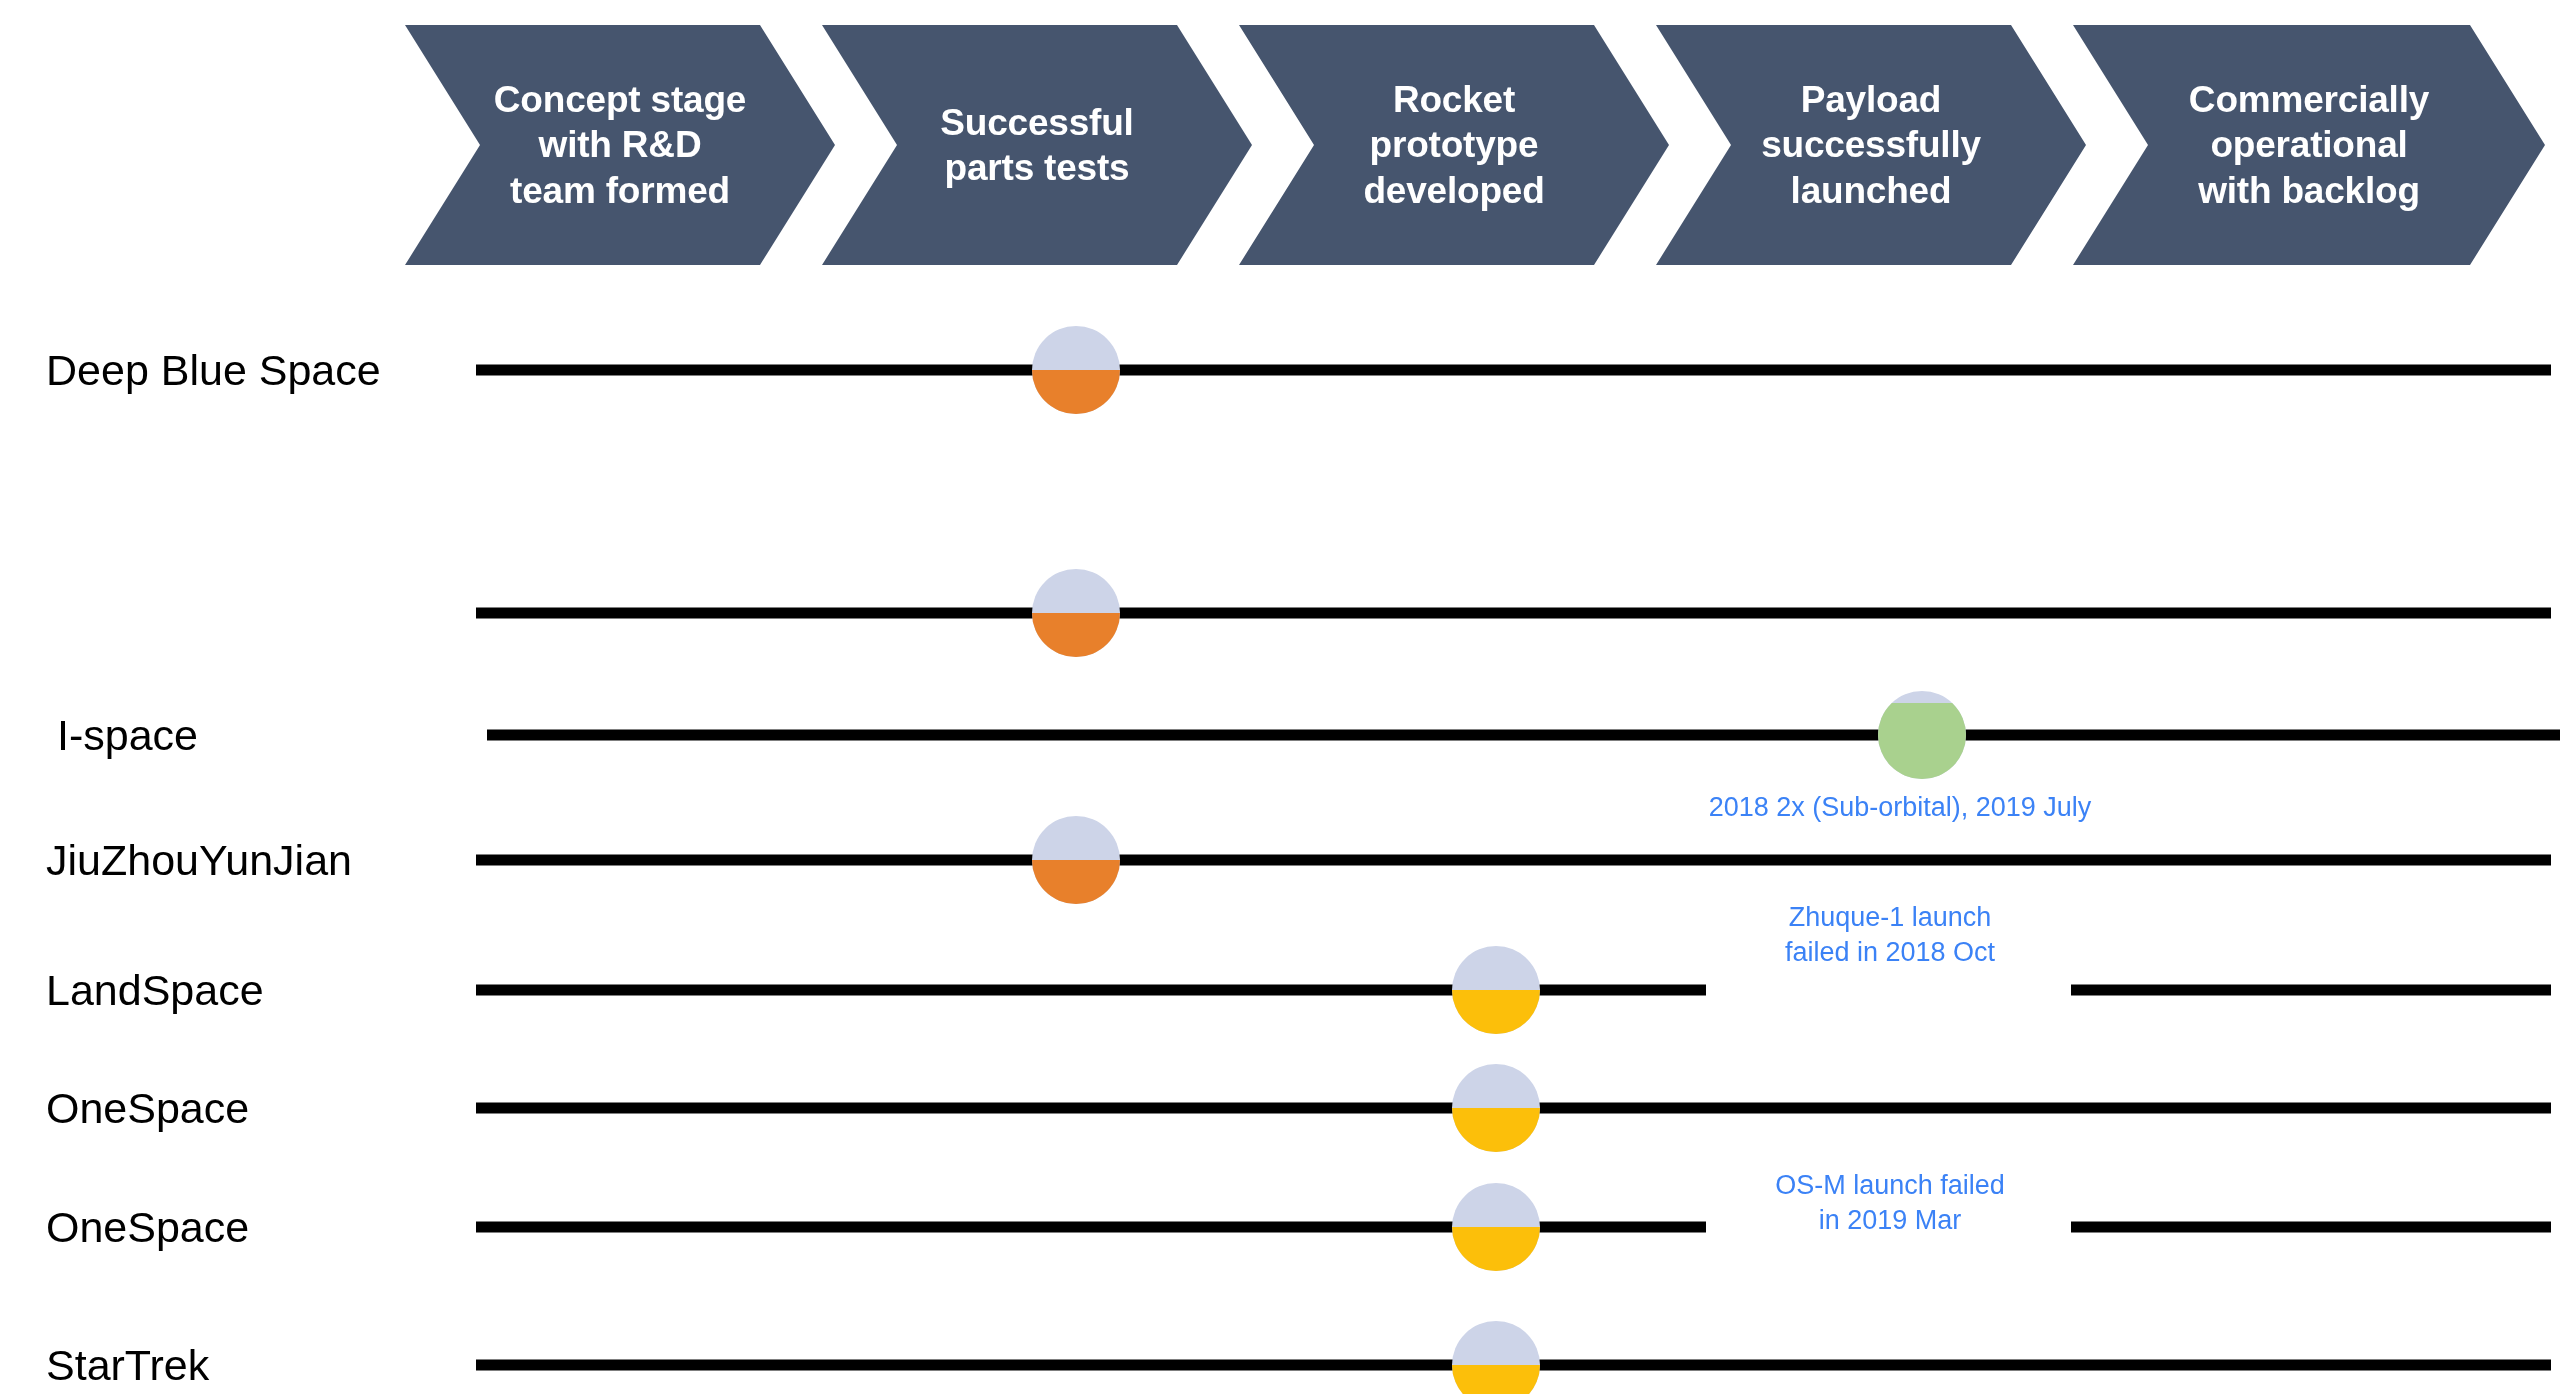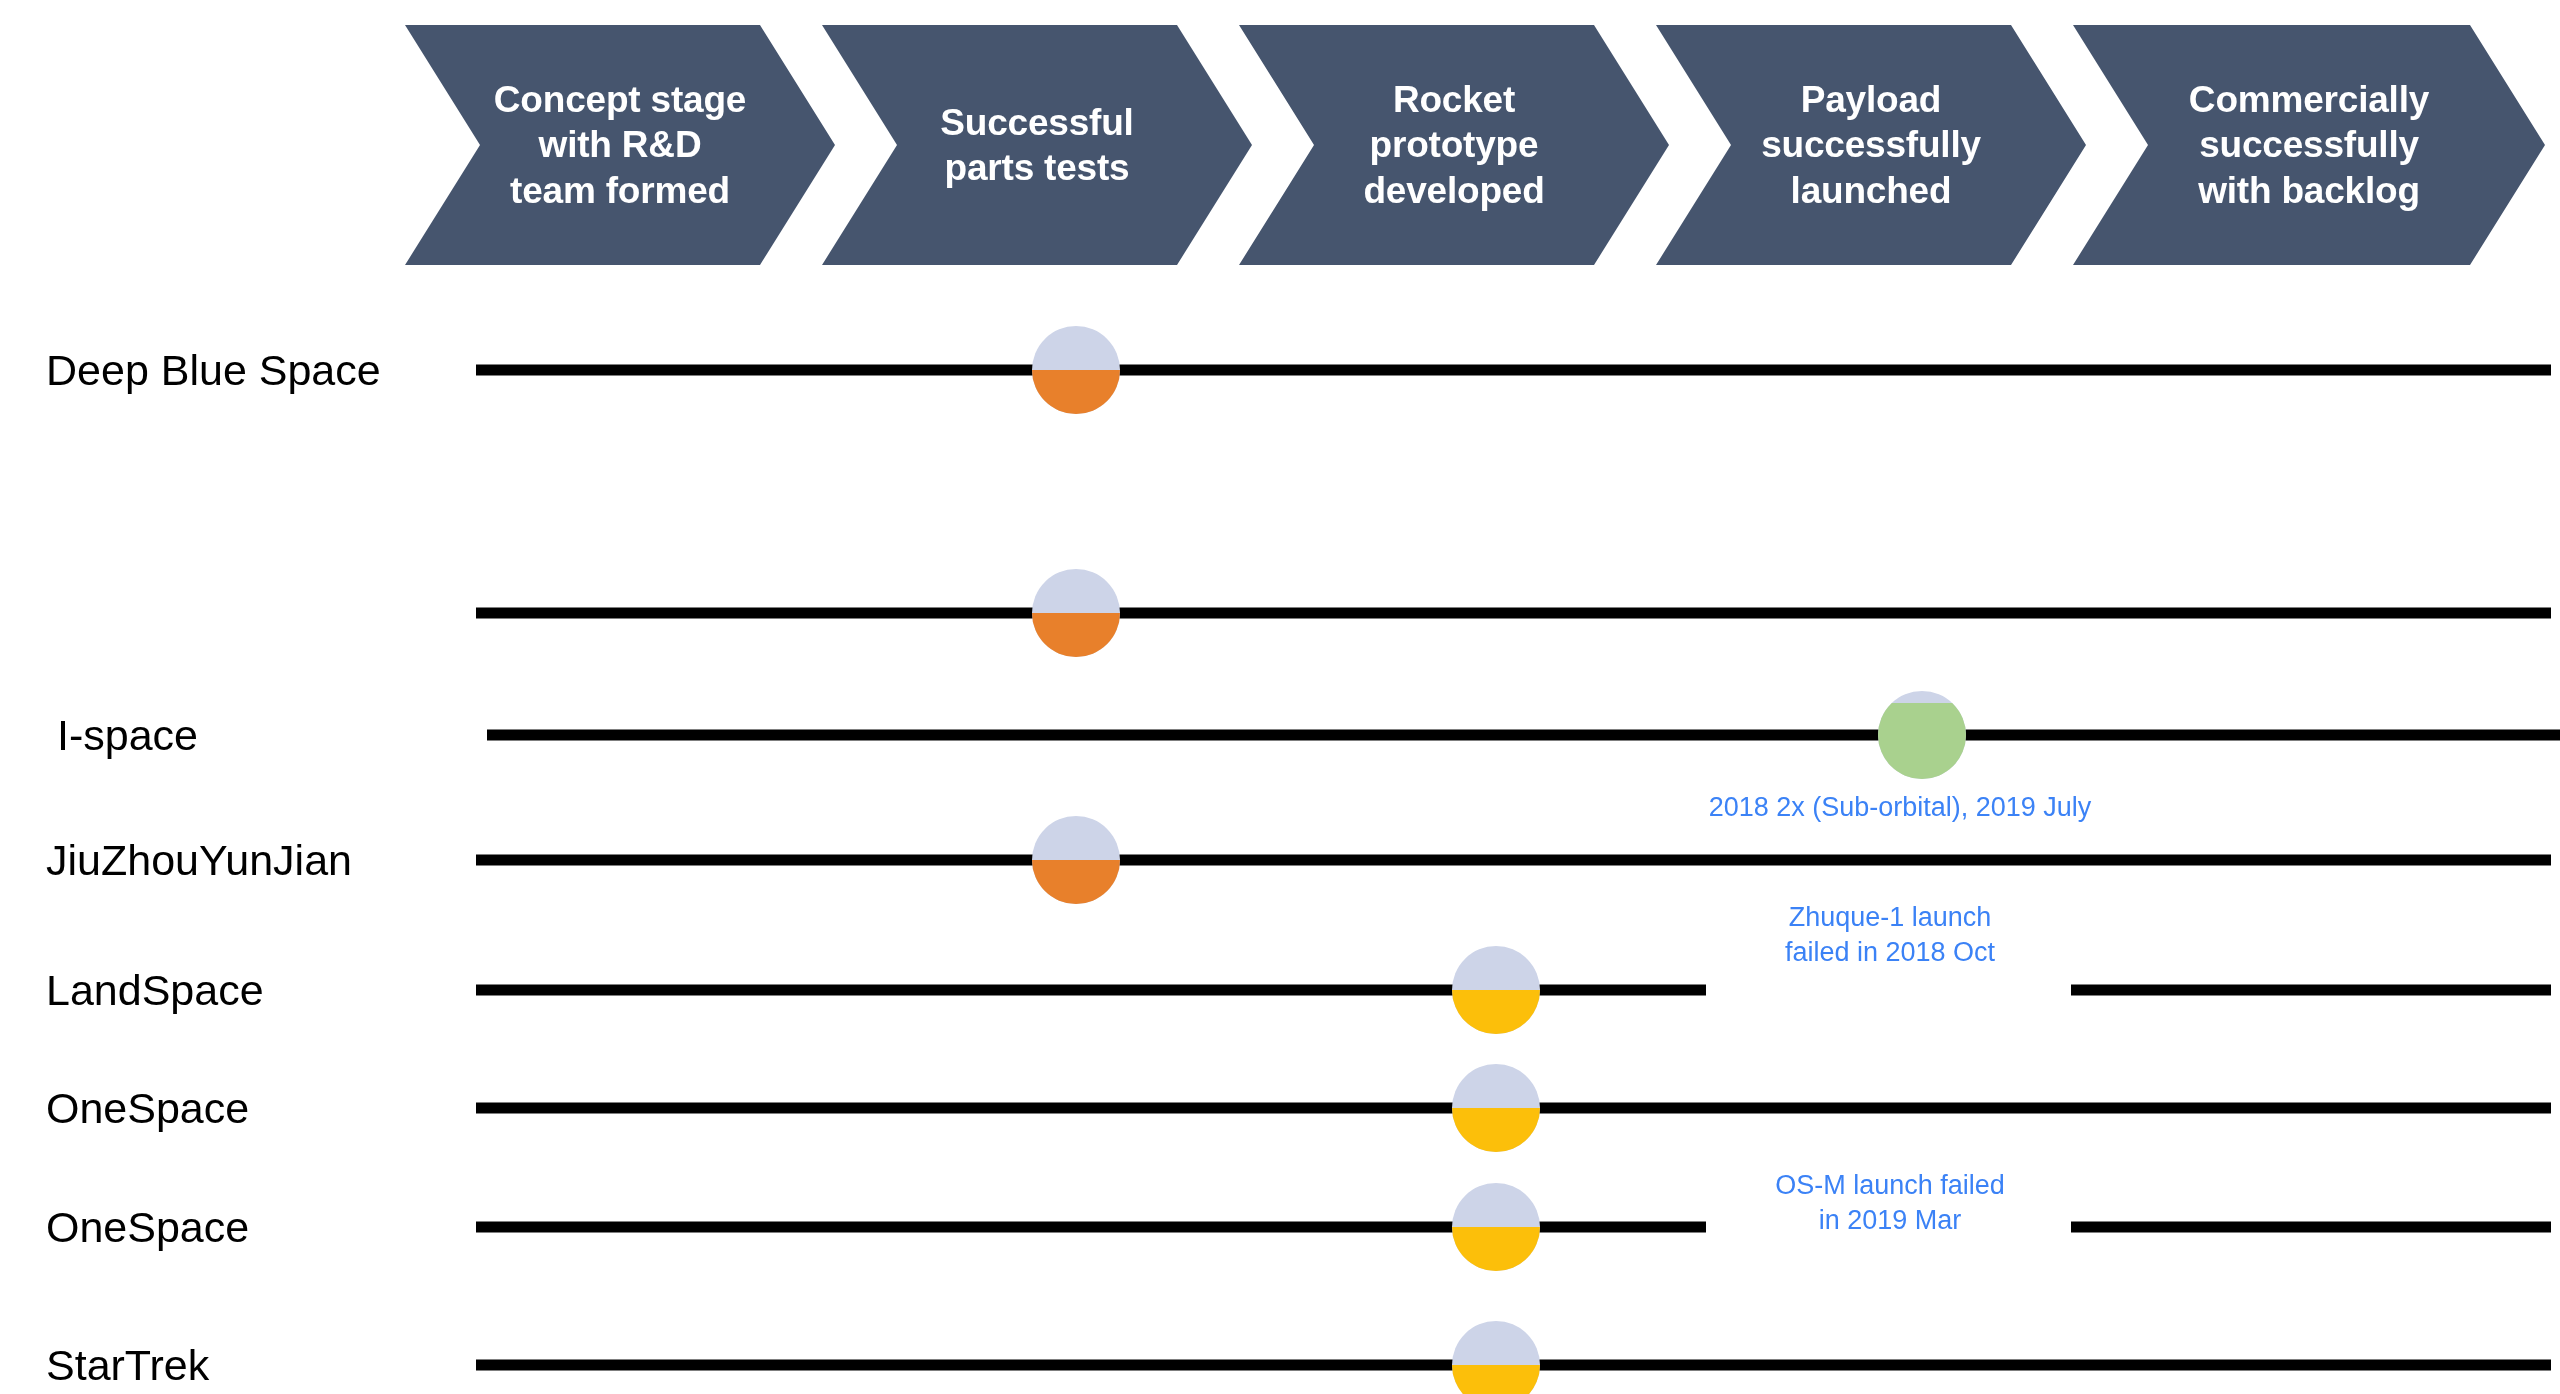--- a/index.html
+++ b/index.html
@@ -75,21 +75,21 @@
 prototype
 developed</span>
     </div>
     <div class="chev" style="left:1656px;width:430px;clip-path:polygon(0 0, 355px 0, 430px 120px, 355px 240px, 0 240px, 75px 120px);">
       <span class="chev-txt">Payload
 successfully
 launched</span>
     </div>
     <div class="chev" style="left:2073px;width:472px;clip-path:polygon(0 0, 397px 0, 472px 120px, 397px 240px, 0 240px, 75px 120px);">
       <span class="chev-txt">Commercially
-successfully
+operational
 with backlog</span>
     </div>
   </div>
 
   <div class="row" style="top:330px;">
     <span class="row-label">Deep Blue Space</span>
     <div class="seg" style="left:460px;width:2075px;"></div>
     <div class="marker" style="left:1060px;">
       <div class="fill fill-bottom" style="--fc:#E8802B;background:#E8802B;"></div>
     </div>

